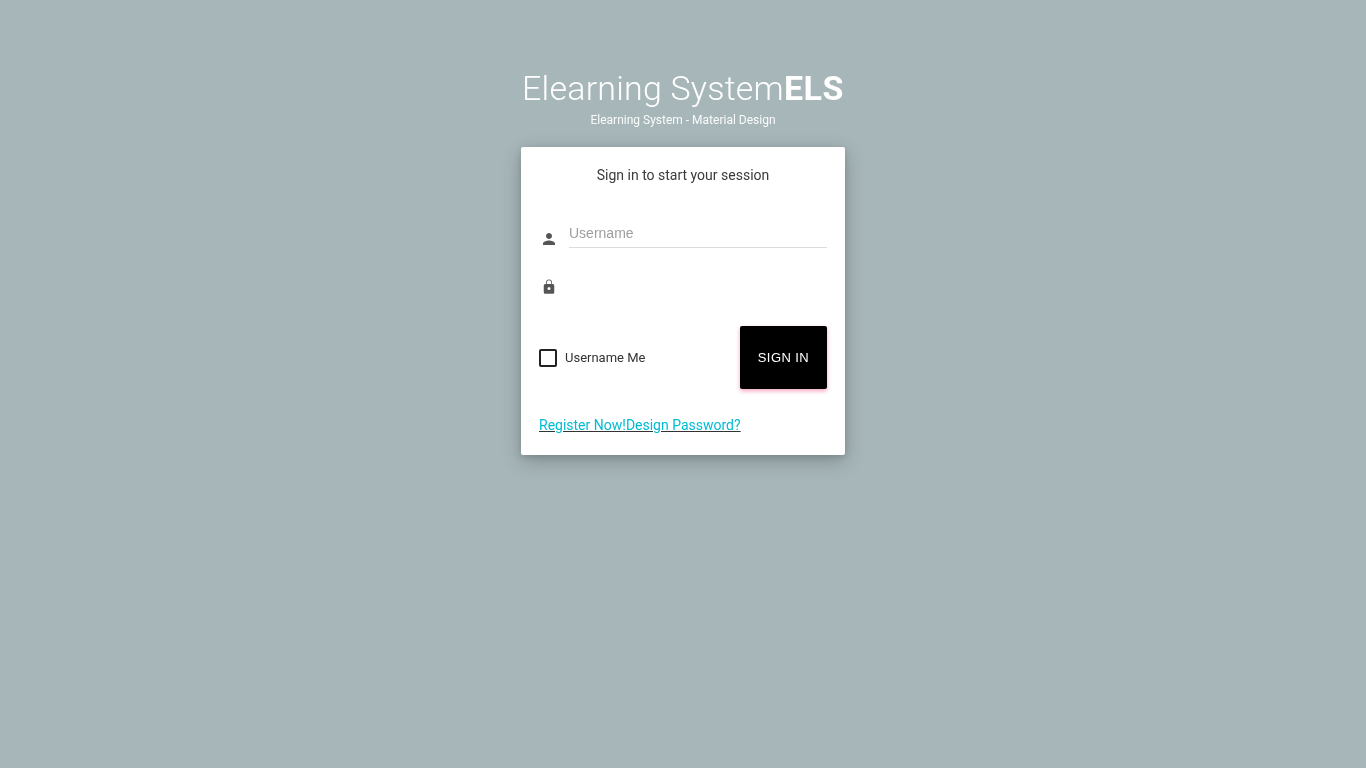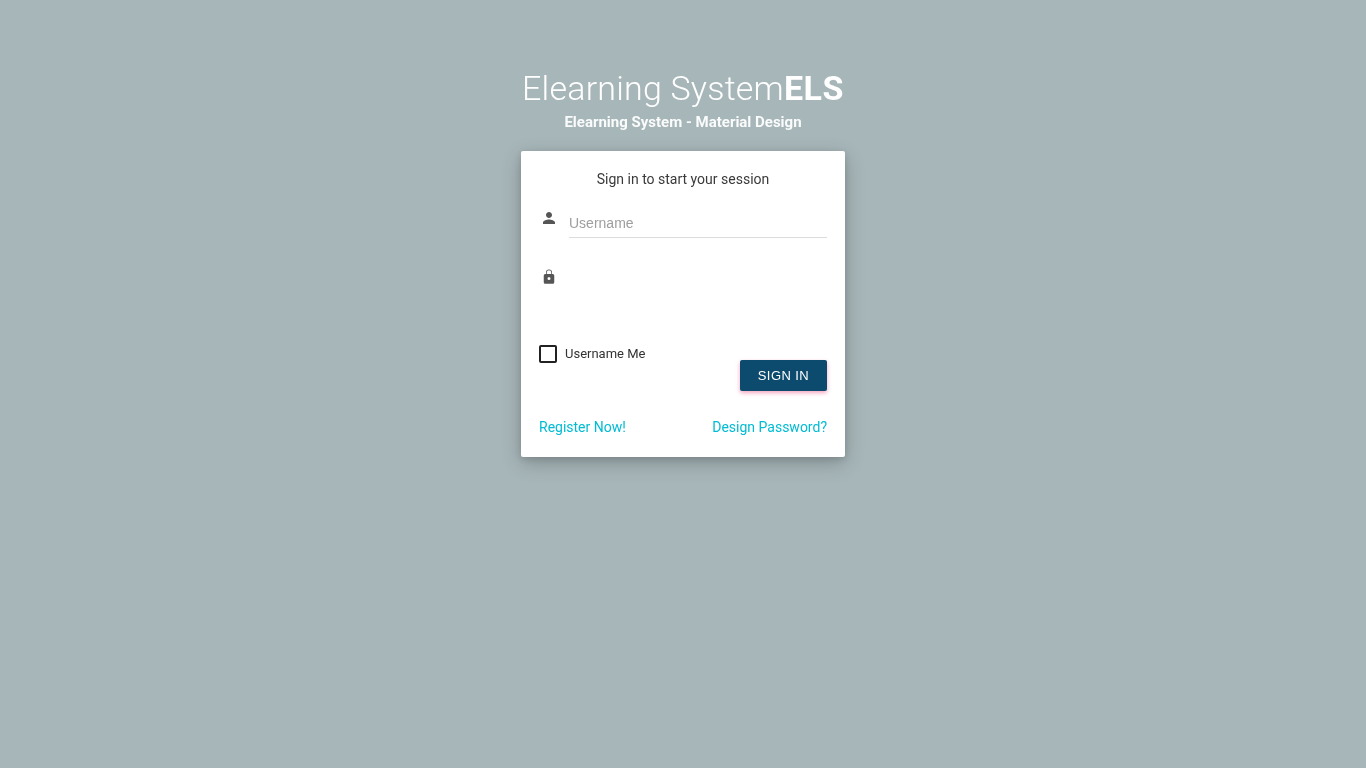--- a/index.html
+++ b/index.html
@@ -25,44 +25,44 @@
   }
   .brand-title {
     font-size: 34px;
     line-height: 1.1;
     font-weight: 300;
     letter-spacing: 0.2px;
   }
   .brand-title .bold { font-weight: 700; letter-spacing: 0.5px; }
   .brand-sub {
     margin-top: 6px;
-    font-size: 15px;
-    font-weight: 700;
+    font-size: 12px;
+    font-weight: 400;
     opacity: 0.95;
   }
 
   .card {
     margin-top: 20px;
     width: 324px;
     background: #fff;
     border-radius: 2px;
     box-shadow: 0 6px 20px rgba(0,0,0,0.22), 0 2px 6px rgba(0,0,0,0.12);
     padding: 20px 18px 22px 18px;
   }
 
   .card-msg {
     text-align: center;
     font-size: 14px;
     color: #3a3a3a;
-    margin-bottom: 22px;
+    margin-bottom: 36px;
   }
 
   .field {
     display: flex;
-    align-items: flex-start;
+    align-items: flex-end;
     margin-bottom: 30px;
   }
   .field .icon {
     width: 20px;
     flex: 0 0 20px;
     margin-right: 10px;
     color: #555;
     display: flex;
     align-items: center;
     justify-content: center;
@@ -99,37 +99,36 @@
   }
   .remember .box {
     width: 18px; height: 18px;
     border: 2px solid #222;
     border-radius: 2px;
     margin-right: 8px;
     display: inline-block;
   }
 
   .btn {
-    background: #0c4a6e;
+    background: #000000;
     color: #fff;
     border: none;
     border-radius: 2px;
     font-size: 13px;
     font-weight: 500;
     letter-spacing: 0.4px;
-    padding: 8px 18px;
+    padding: 24px 18px;
     cursor: pointer;
     box-shadow: 0 2px 4px rgba(233,30,99,0.4);
-    margin-top: 44px;
   }
 
   .links {
     display: flex;
-    justify-content: space-between;
     font-size: 14px;
+    text-decoration: underline;
   }
   .links a {
     color: #00bcd4;
     text-decoration: none;
     cursor: pointer;
   }
 </style>
 </head>
 <body>
 

